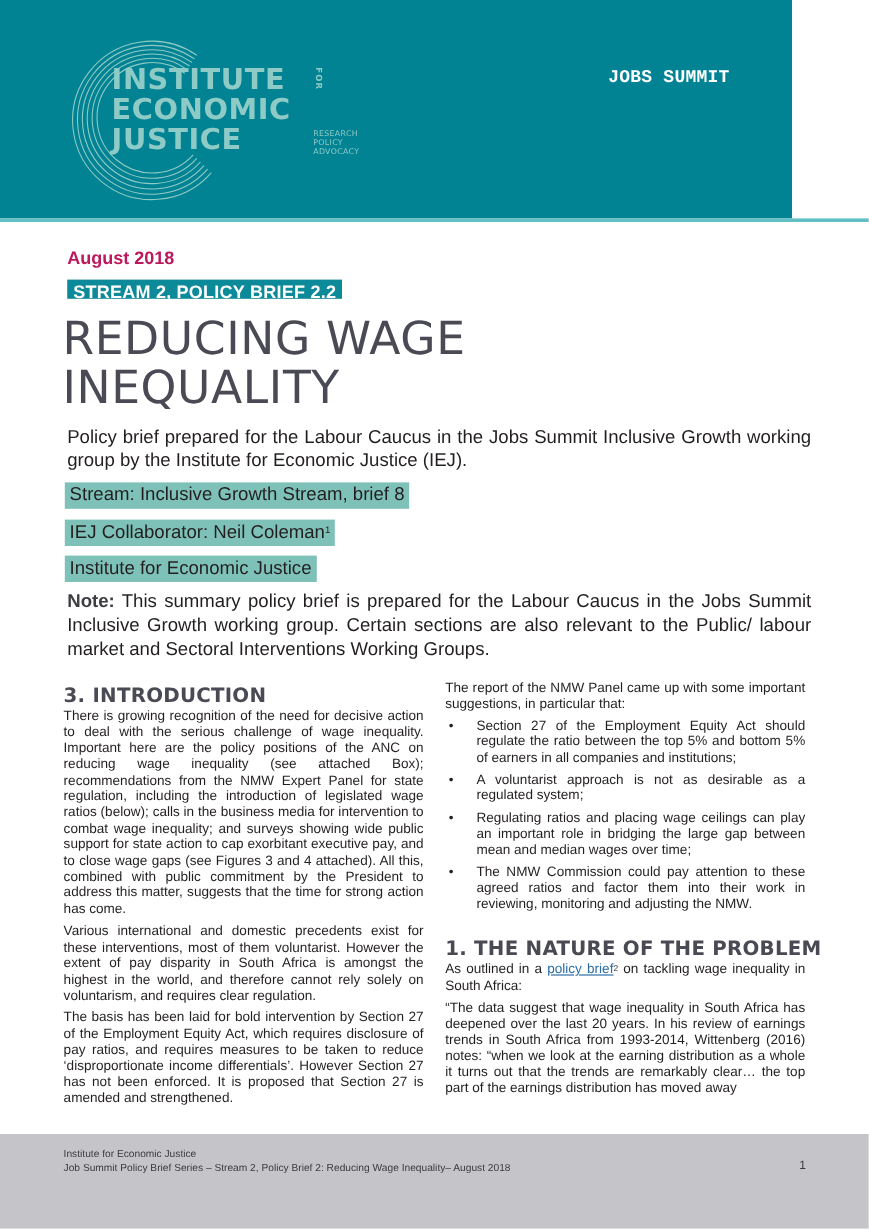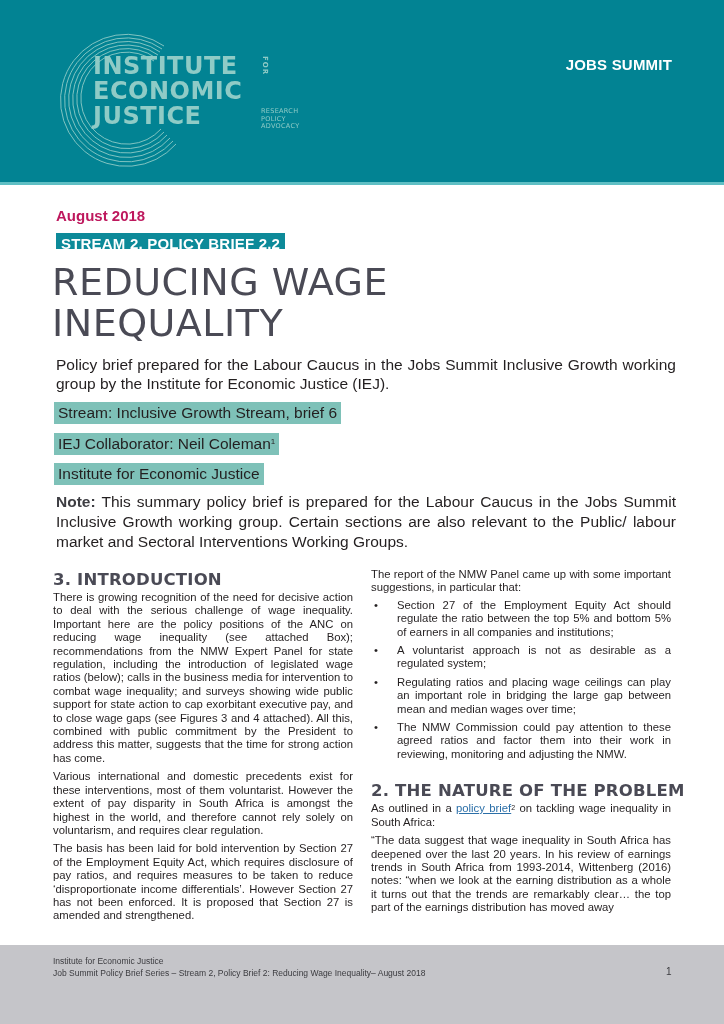--- a/index.html
+++ b/index.html
@@ -1,21 +1,21 @@
 <!DOCTYPE html>
 <html><head>
   <meta charset="utf-8">
   <style>
     * { box-sizing: border-box; margin: 0; padding: 0; }
     html, body { width: 724px; height: 1024px; background: #ffffff; overflow: hidden; }
     body { position: relative; font-family: "Liberation Sans", sans-serif; color: #231f20; }
 
     
     .header {
-      position: absolute; left: 0; top: 0; width: 724px; height: 182px;
+      position: absolute; left: 0; top: 0; width: 660px; height: 182px;
       background: #028393;
     }
     .header-rule {
       position: absolute; left: 0; top: 182px; width: 724px; height: 3px;
       background: #5fbfc4;
     }
     .logo-rings { position: absolute; left: 46px; top: 32px; width: 150px; height: 140px; }
     .logo-text {
       position: absolute; left: 93px; top: 54px;
       color: #8fcbc6; font-weight: bold; font-family: "DejaVu Sans", sans-serif;
@@ -25,21 +25,21 @@
     .logo-for {
       position: absolute; left: 168px; top: 2px; font-size: 7px; line-height: 7px;
       writing-mode: vertical-rl; letter-spacing: 1px;
     }
     .logo-tagline {
       position: absolute; left: 168px; top: 54px; font-size: 6.5px; line-height: 7.5px;
       font-weight: normal; letter-spacing: 0.3px;
     }
     .series-title {
       position: absolute; right: 52px; top: 54px; text-align: right;
-      color: #ffffff; font-weight: bold; font-family: Liberation Sans, sans-serif;
+      color: #ffffff; font-weight: bold; font-family: Liberation Mono, monospace;
       font-size: 15px; line-height: 21px; letter-spacing: 0.2px;
     }
 
     
     .date { position: absolute; left: 56px; top: 207px; font-size: 15px; font-weight: bold; color: #be185d; }
     .stream-tag {
       position: absolute; left: 56px; top: 233px; height: 16px; padding: 0 5px;
       background: #0d8a99; color: #ffffff; font-weight: bold; font-size: 15px; line-height: 22px;
       letter-spacing: 0.2px;
     }
@@ -120,21 +120,21 @@
 <div class="header-rule"></div>
 
 <div class="date">August 2018</div>
 <div class="stream-tag">STREAM 2, POLICY BRIEF 2.2</div>
 <div class="main-title">
   <div>REDUCING WAGE</div>
   <div>INEQUALITY</div>
 </div>
 <div class="subtitle">Policy brief prepared for the Labour Caucus in the Jobs Summit Inclusive Growth working group by the Institute for Economic Justice (IEJ).</div>
 
-<div class="hl" style="top:402px">Stream: Inclusive Growth Stream, brief 6</div>
+<div class="hl" style="top:402px">Stream: Inclusive Growth Stream, brief 8</div>
 <div class="hl" style="top:433px"><span>IEJ Collaborator: Neil Coleman</span><sup>1</sup></div>
 <div class="hl" style="top:463px">Institute for Economic Justice</div>
 
 <div class="note"><span class="note-label">Note:</span><span> This summary policy brief is prepared for the Labour Caucus in the Jobs Summit Inclusive Growth working group. Certain sections are also relevant to the Public/ labour market and Sectoral Interventions Working Groups.</span></div>
 
 <div class="col col-left">
   <div class="section-heading">3. INTRODUCTION</div>
   <p class="para">There is growing recognition of the need for decisive action to deal with the serious challenge of wage inequality. Important here are the policy positions of the ANC on reducing wage inequality (see attached Box); recommendations from the NMW Expert Panel for state regulation, including the introduction of legislated wage ratios (below); calls in the business media for intervention to combat wage inequality; and surveys showing wide public support for state action to cap exorbitant executive pay, and to close wage gaps (see Figures 3 and 4 attached). All this, combined with public commitment by the President to address this matter, suggests that the time for strong action has come.</p>
   <p class="para">Various international and domestic precedents exist for these interventions, most of them voluntarist. However the extent of pay disparity in South Africa is amongst the highest in the world, and therefore cannot rely solely on voluntarism, and requires clear regulation.</p>
   <p class="para">The basis has been laid for bold intervention by Section 27 of the Employment Equity Act, which requires disclosure of pay ratios, and requires measures to be taken to reduce ‘disproportionate income differentials’. However Section 27 has not been enforced. It is proposed that Section 27 is amended and strengthened.</p>
@@ -142,21 +142,21 @@
 
 <div class="col col-right">
   <p class="para" style="margin-bottom:0">The report of the NMW Panel came up with some important suggestions, in particular that:</p>
   <ul class="bullets">
     <li><span class="bullet">•</span><span>Section 27 of the Employment Equity Act should regulate the ratio between the top 5% and bottom 5% of earners in all companies and institutions;</span></li>
     <li><span class="bullet">•</span><span>A voluntarist approach is not as desirable as a regulated system;</span></li>
     <li><span class="bullet">•</span><span>Regulating ratios and placing wage ceilings can play an important role in bridging the large gap between mean and median wages over time;</span></li>
     <li><span class="bullet">•</span><span>The NMW Commission could pay attention to these agreed ratios and factor them into their work in reviewing, monitoring and adjusting the NMW.</span></li>
   </ul>
 
-  <div class="section-heading sec2">2. THE NATURE OF THE PROBLEM</div>
+  <div class="section-heading sec2">1. THE NATURE OF THE PROBLEM</div>
   <p class="para"><span>As outlined in a </span><span class="link">policy brief</span><sup class="fn">2</sup><span> on tackling wage inequality in South Africa:</span></p>
   <p class="para">“The data suggest that wage inequality in South Africa has deepened over the last 20 years. In his review of earnings trends in South Africa from 1993-2014, Wittenberg (2016) notes: “when we look at the earning distribution as a whole it turns out that the trends are remarkably clear… the top part of the earnings distribution has moved away</p>
 </div>
 
 <div class="footer">
   <div class="footer-org">Institute for Economic Justice</div>
   <div class="footer-line"><b>Job Summit Policy Brief Series</b><span> – Stream 2, Policy Brief 2: Reducing Wage Inequality– August 2018</span></div>
   <div class="page-num">1</div>
 </div>
 

